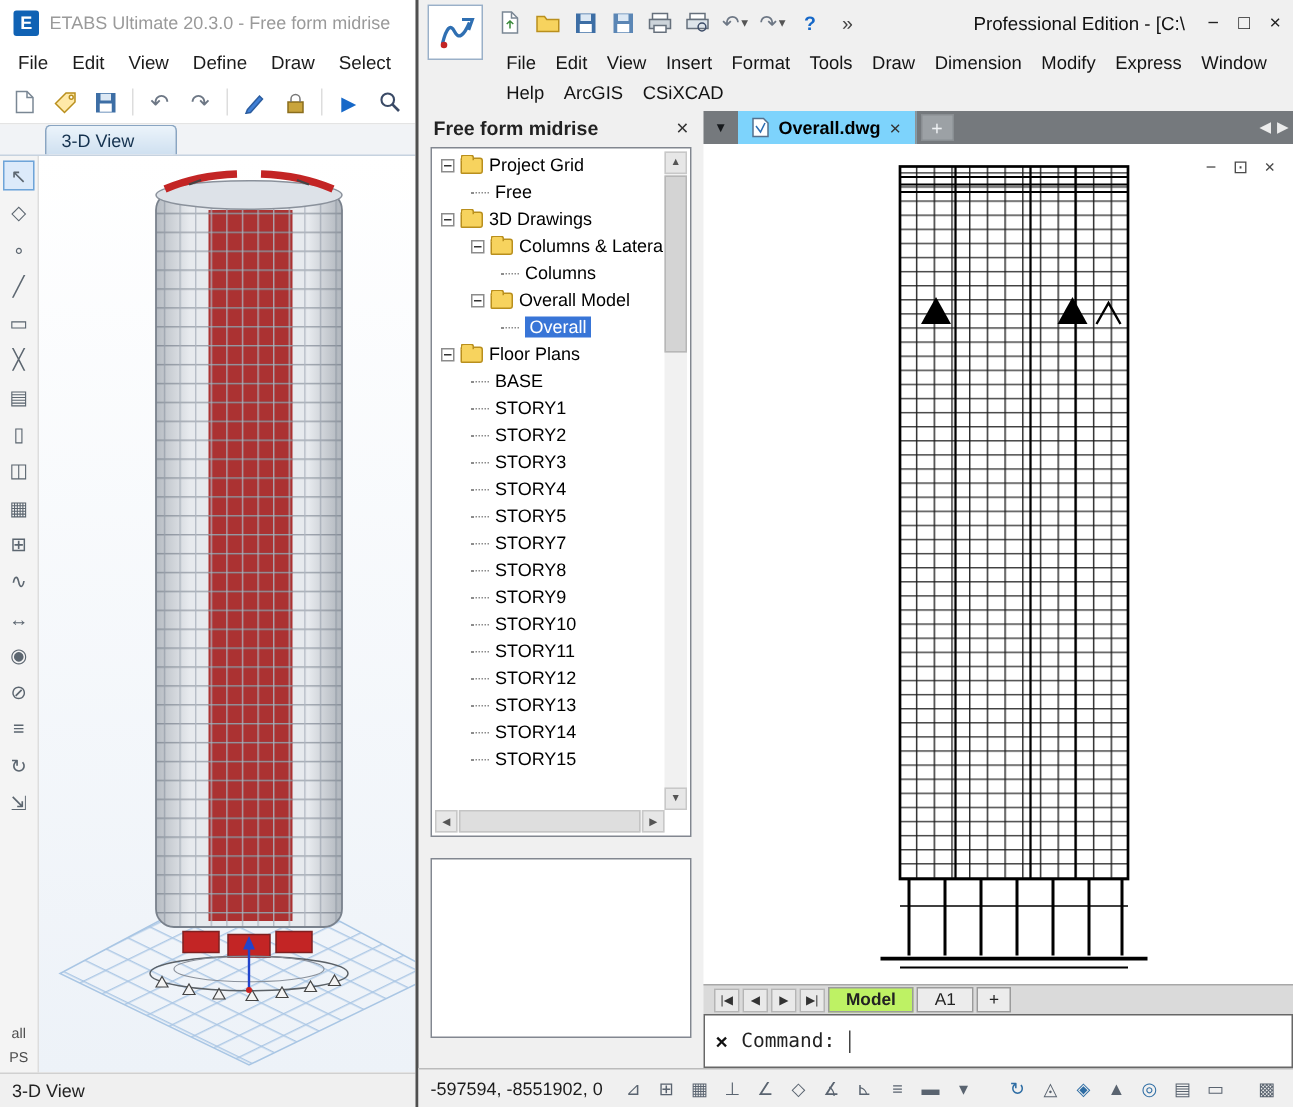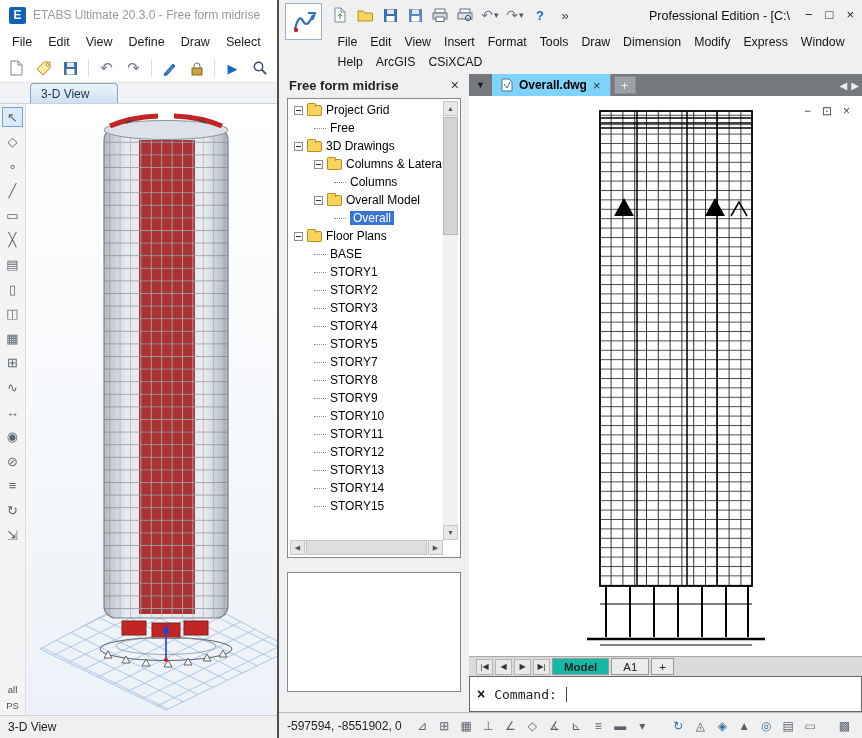--- a/index.html
+++ b/index.html
@@ -86,21 +86,21 @@
              justify-content:center; color:#eef1f3; border:1px solid #898e92; font-size:13px; }
   .tabscroll { position:absolute; right:3px; display:flex; gap:4px; color:#ececec; font-size:10px; }
   .canvas { flex:1; background:#fff; position:relative; overflow:hidden; }
   .child-ctrl { position:absolute; top:8px; right:12px; display:flex; gap:11px; color:#4a4a4a; font-size:12px; z-index:4; }
   .sheettabs { height:20px; background:#dadada; border-top:1px solid #a8a8a8; display:flex; align-items:center;
                padding-left:7px; gap:2px; flex:none; }
   .nav-btn { min-width:17px; height:16px; font-size:8px; display:flex; align-items:center; justify-content:center;
              color:#333; background:#e9e9e9; border:1px solid #b5b5b5; padding:0 2px; }
   .sheet-tab { height:17px; padding:0 11px; font-size:11.5px; display:flex; align-items:center;
                background:#ececec; border:1px solid #9b9b9b; color:#222; }
-  .sheet-tab.active { background:#14b8a6; font-weight:bold; }
+  .sheet-tab.active { background:#bef264; font-weight:bold; }
   .sheet-tab.plus { padding:0 7px; }
   .cmd { height:36px; background:#fff; border:1px solid #676767; display:flex; align-items:center; padding:0 7px; gap:9px; flex:none; }
   .cmd-x { color:#111; font-weight:bold; font-size:14px; }
   .cmd-text { font-family:"DejaVu Sans Mono",monospace; font-size:13px; color:#222; }
   .caret { width:1px; height:15px; background:#444; }
 
   
   .c-status { position:absolute; bottom:0; left:0; right:0; height:26px; background:#f0f0f0; border-top:1px solid #bbb;
               display:flex; align-items:center; padding:0 8px; gap:3px; }
   .coords { font-size:12px; color:#1d1d1d; margin-right:8px; white-space:nowrap; }

